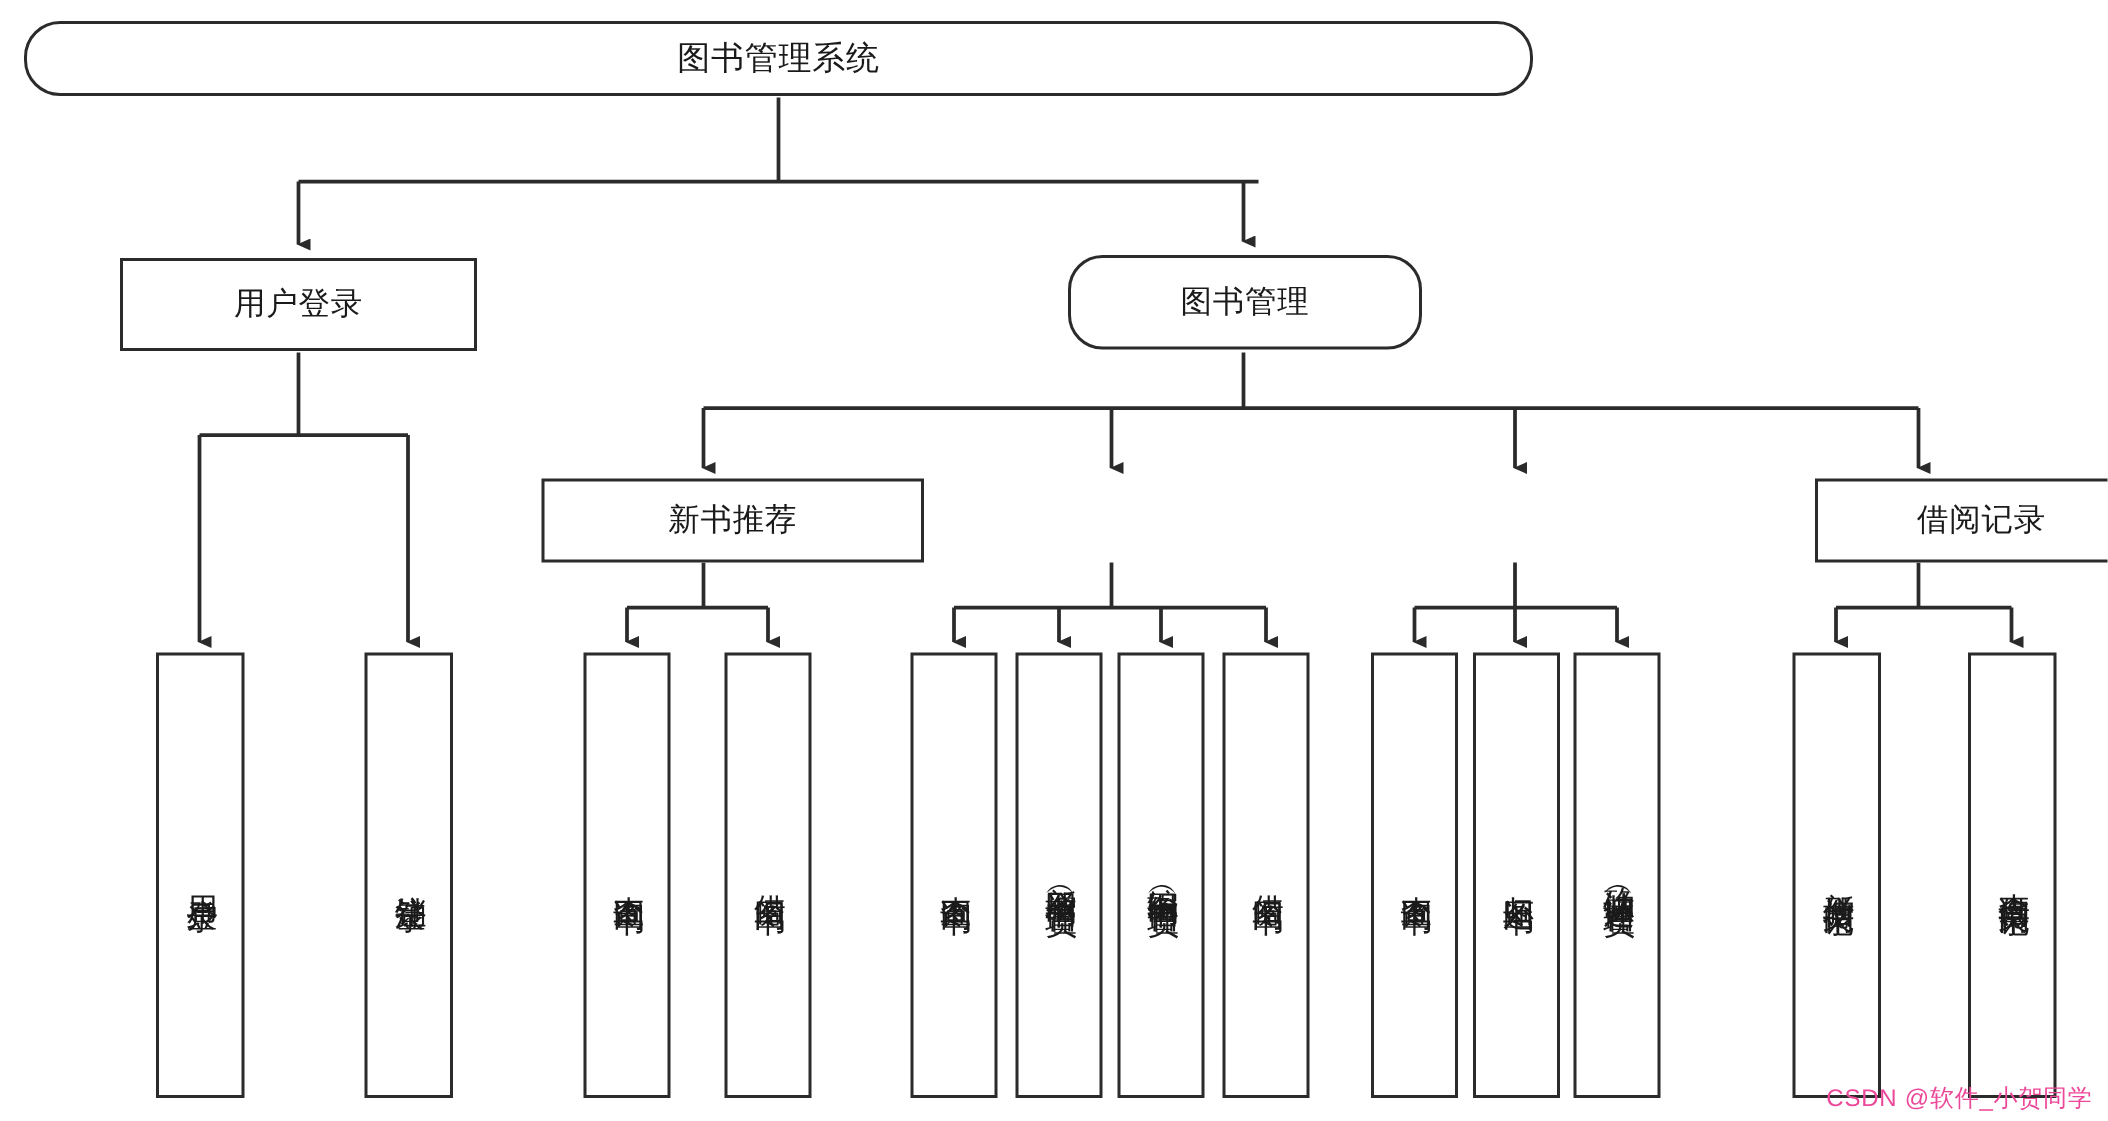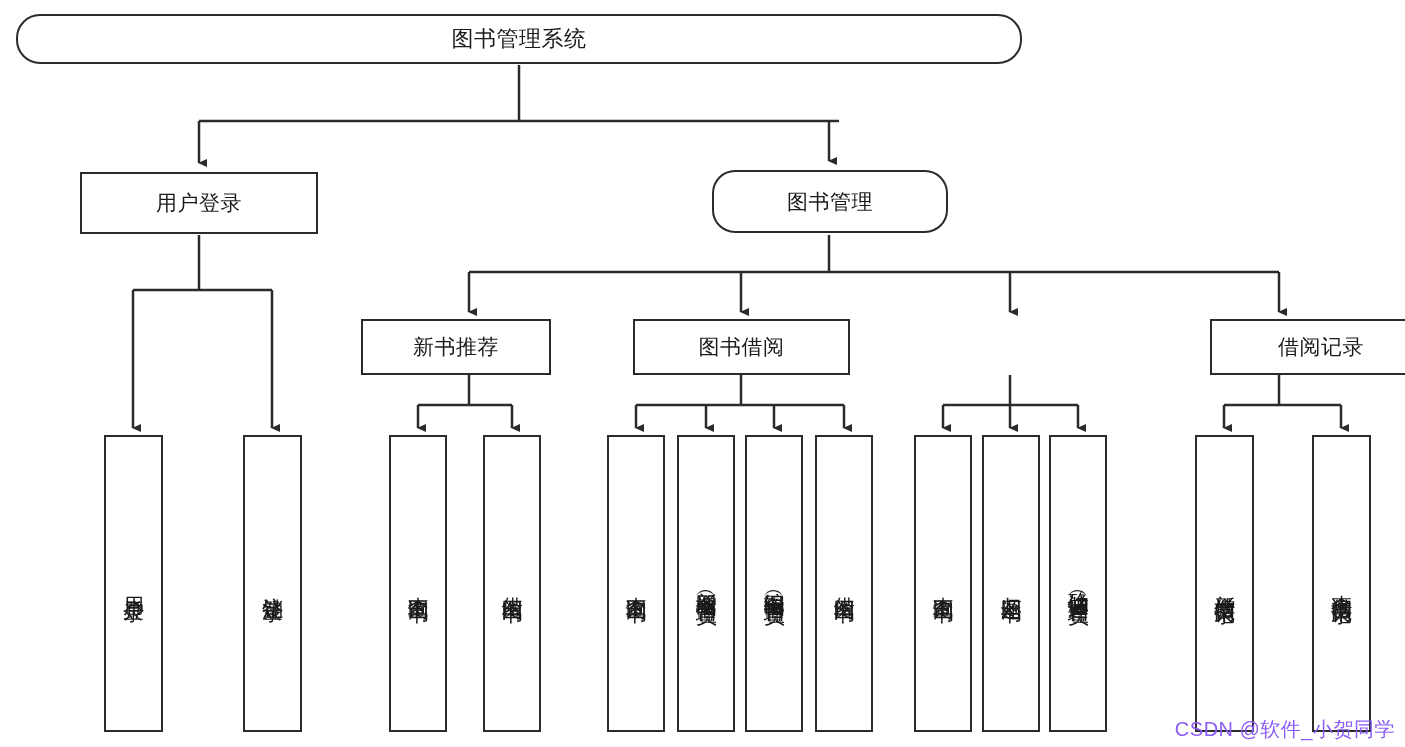--- a/index.html
+++ b/index.html
@@ -56,22 +56,22 @@
     white-space: nowrap;
     text-align: center;
   }
   .node-root .label {
     font-size: 22px;
   }
   #watermark {
     position: absolute;
     right: 10px;
     bottom: 4px;
-    font-size: 20px;
-    color: #8b5cf6;
+    font-size: 16px;
+    color: #ec4899;
     white-space: nowrap;
     letter-spacing: 0.5px;
     user-select: none;
   }
 </style>
 </head>
 <body>
 
 <div id="diagram-root">
 
@@ -130,25 +130,22 @@
     <span class="label">图书管理系统</span>
   </div>
 
   <div class="node node-h" style="left:80px; top:172px; width:238px; height:62px;">
     <span class="label">用户登录</span>
   </div>
   <div class="node node-h" style="left:712px; top:170px; width:236px; height:63px;border-radius:23px;">
     <span class="label">图书管理</span>
   </div>
 
-  <div class="node node-h" style="left:361px; top:319px; width:190px; height:56px;">
+  <div class="node node-h" style="left:361px; top:319px; width:255px; height:56px;">
     <span class="label">新书推荐</span>
-  </div>
-  <div class="node node-h" style="left:633px; top:319px; width:217px; height:56px;">
-    <span class="label">图书借阅</span>
   </div>
   <div class="node node-h" style="left:1170px; top:319px; width:222px; height:56px;margin-left:40px;">
     <span class="label">借阅记录</span>
   </div>
 
   <div class="node node-v" style="left:104px; top:435px; width:59px; height:297px;">
     <span class="label">用户登录</span>
   </div>
   <div class="node node-v" style="left:243px; top:435px; width:59px; height:297px;">
     <span class="label">注销登录</span>

